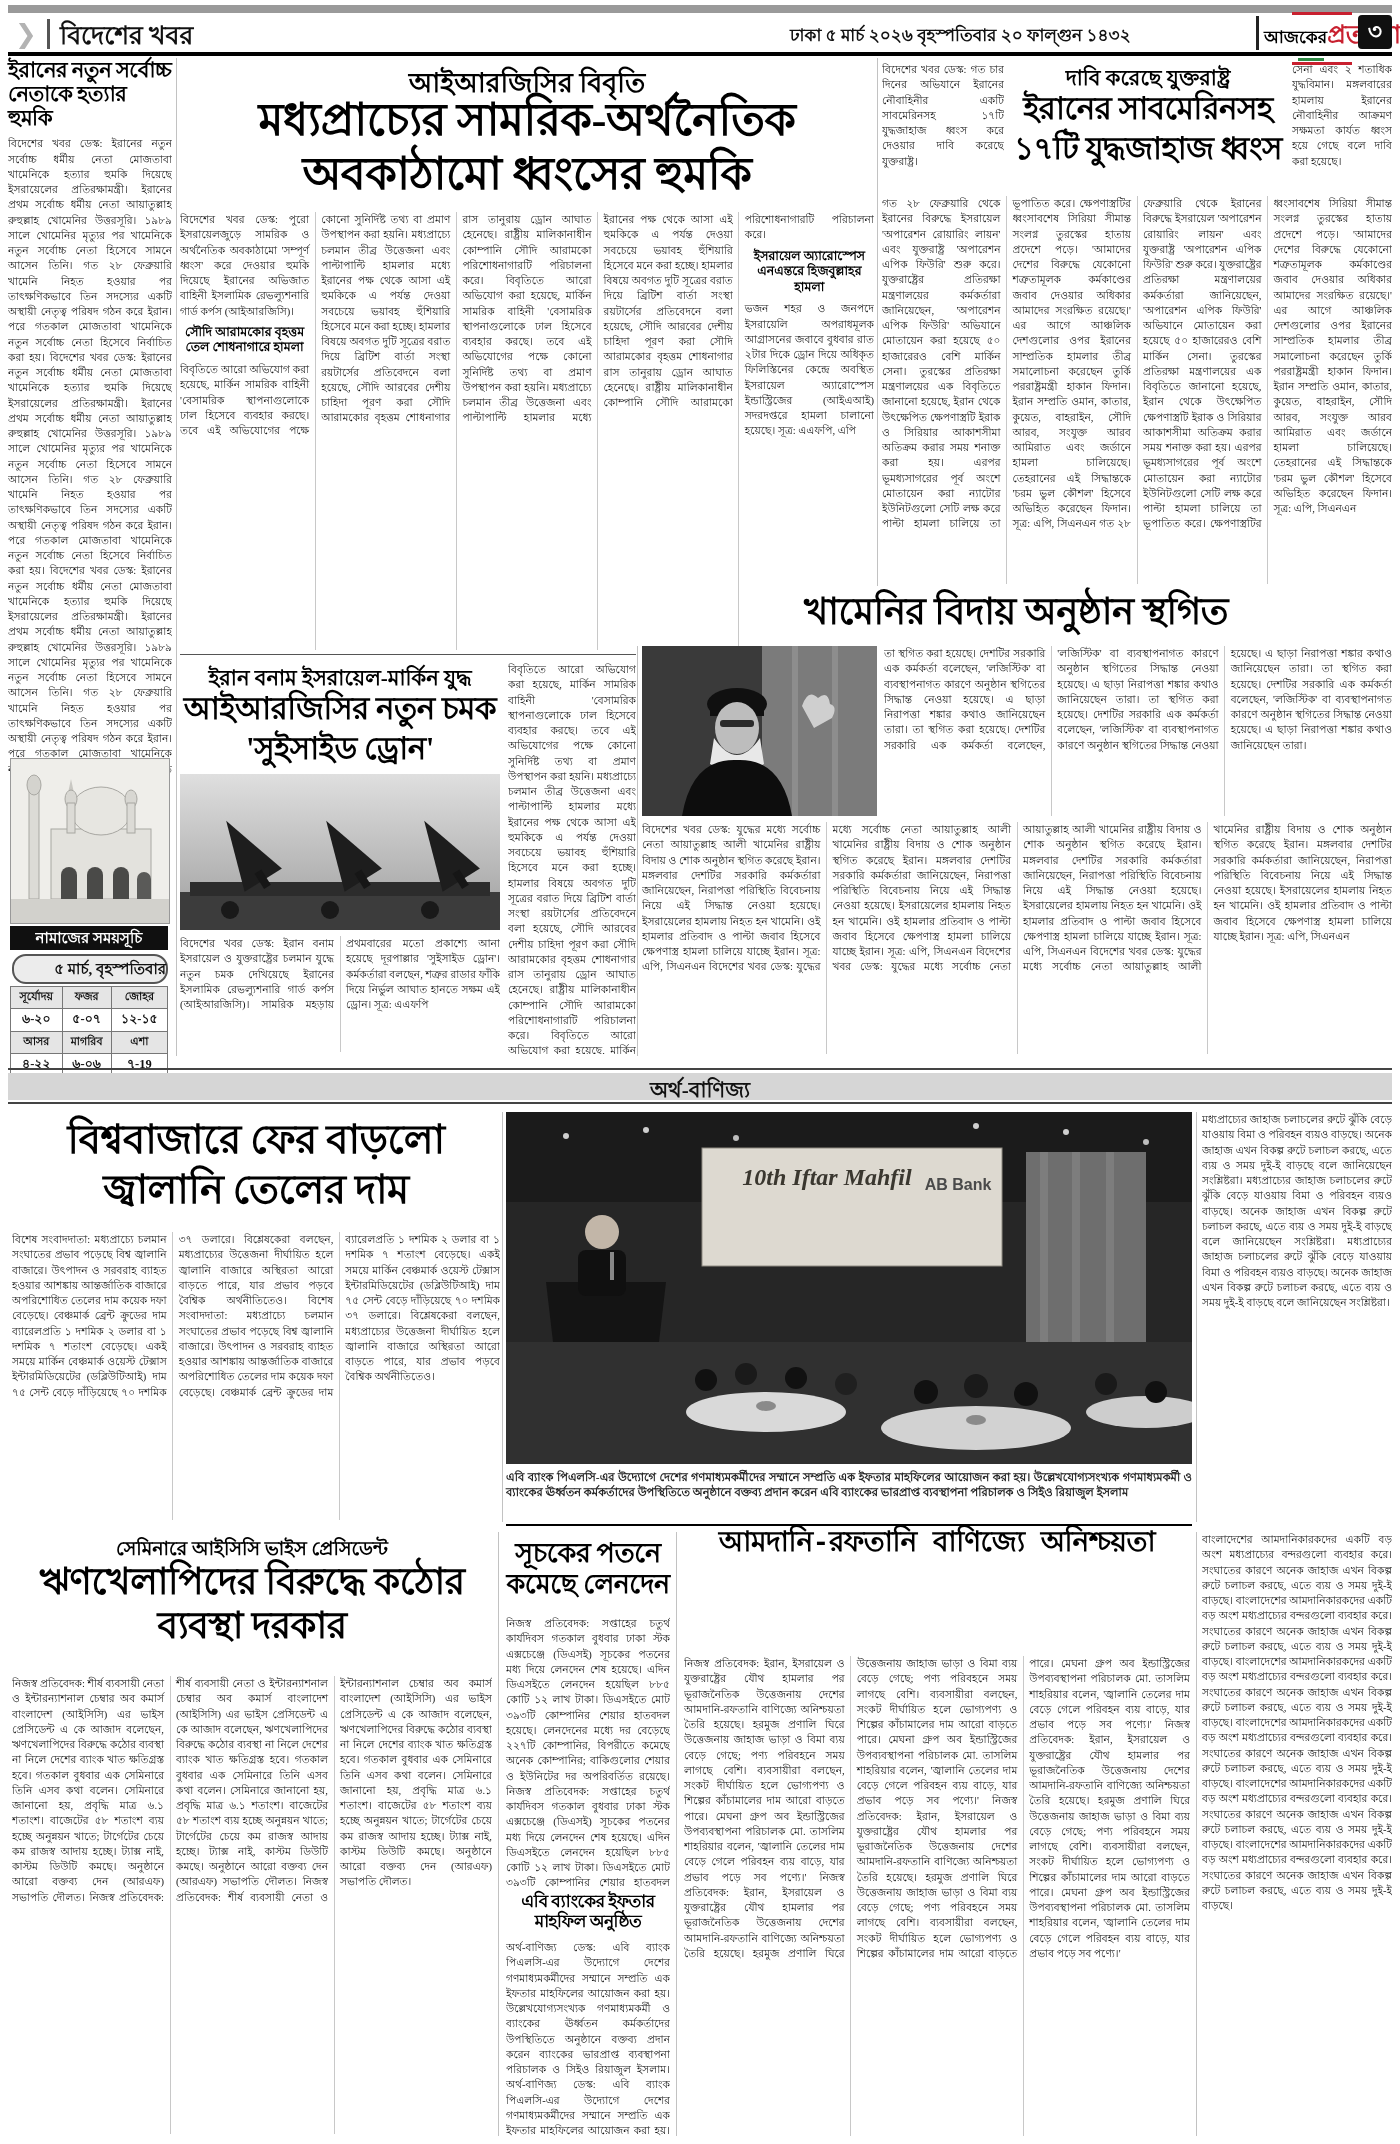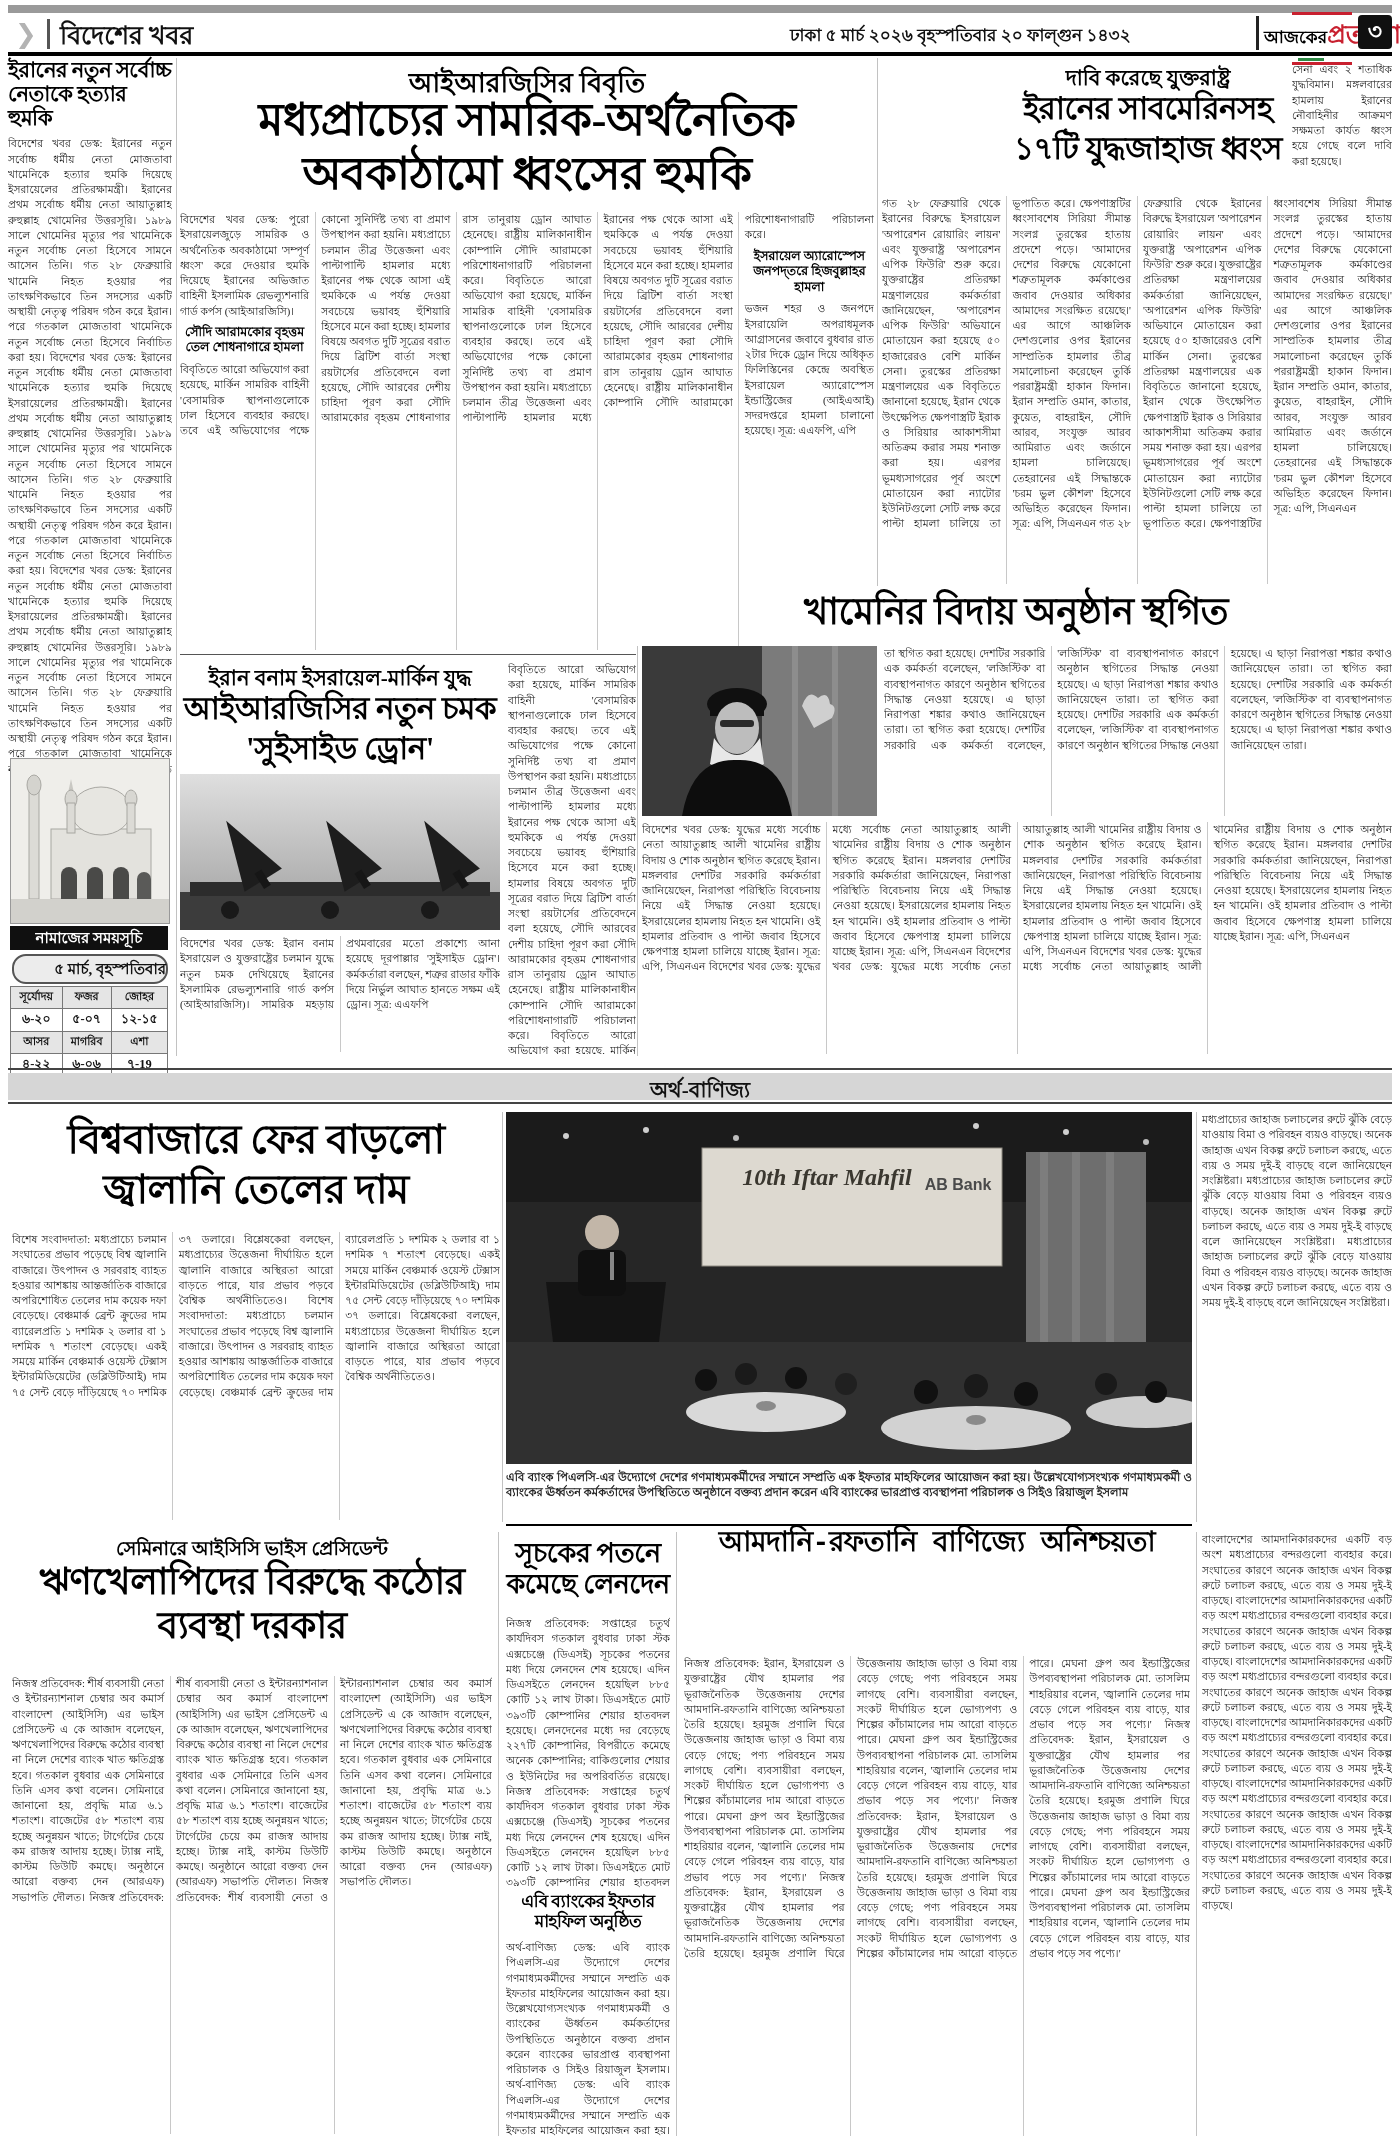--- a/index.html
+++ b/index.html
@@ -106,21 +106,21 @@
     </table>
 
   <div class="abs vrule" style="left:176px;top:58px;height:998px;"></div>
   <div class="abs kicker" style="left:180px;top:62px;width:694px;font-size:27px;">আইআরজিসির বিবৃতি</div>
   <div class="abs headline" style="left:180px;top:96px;width:694px;font-size:45px;">মধ্যপ্রাচ্যের সামরিক-অর্থনৈতিক</div>
   <div class="abs headline" style="left:180px;top:150px;width:694px;font-size:45px;">অবকাঠামো ধ্বংসের হুমকি</div>
   <div class="abs bodytxt cols5" style="left:180px;top:212px;width:694px;height:438px;">
     <span>বিদেশের খবর ডেস্ক: পুরো ইসরায়েলজুড়ে সামরিক ও অর্থনৈতিক অবকাঠামো 'সম্পূর্ণ ধ্বংস' করে দেওয়ার হুমকি দিয়েছে ইরানের অভিজাত বাহিনী ইসলামিক রেভল্যুশনারি গার্ড কর্পস (আইআরজিসি)। </span>
     <div class="subhead">সৌদি আরামকোর বৃহত্তম তেল শোধনাগারে হামলা</div>
     <span>বিবৃতিতে আরো অভিযোগ করা হয়েছে, মার্কিন সামরিক বাহিনী 'বেসামরিক স্থাপনাগুলোকে ঢাল হিসেবে ব্যবহার করছে। তবে এই অভিযোগের পক্ষে কোনো সুনির্দিষ্ট তথ্য বা প্রমাণ উপস্থাপন করা হয়নি। মধ্যপ্রাচ্যে চলমান তীব্র উত্তেজনা এবং পাল্টাপাল্টি হামলার মধ্যে ইরানের পক্ষ থেকে আসা এই হুমকিকে এ পর্যন্ত দেওয়া সবচেয়ে ভয়াবহ হুঁশিয়ারি হিসেবে মনে করা হচ্ছে। হামলার বিষয়ে অবগত দুটি সূত্রের বরাত দিয়ে ব্রিটিশ বার্তা সংস্থা রয়টার্সের প্রতিবেদনে বলা হয়েছে, সৌদি আরবের দেশীয় চাহিদা পূরণ করা সৌদি আরামকোর বৃহত্তম শোধনাগার রাস তানুরায় ড্রোন আঘাত হেনেছে। রাষ্ট্রীয় মালিকানাধীন কোম্পানি সৌদি আরামকো পরিশোধনাগারটি পরিচালনা করে।  বিবৃতিতে আরো অভিযোগ করা হয়েছে, মার্কিন সামরিক বাহিনী 'বেসামরিক স্থাপনাগুলোকে ঢাল হিসেবে ব্যবহার করছে। তবে এই অভিযোগের পক্ষে কোনো সুনির্দিষ্ট তথ্য বা প্রমাণ উপস্থাপন করা হয়নি। মধ্যপ্রাচ্যে চলমান তীব্র উত্তেজনা এবং পাল্টাপাল্টি হামলার মধ্যে ইরানের পক্ষ থেকে আসা এই হুমকিকে এ পর্যন্ত দেওয়া সবচেয়ে ভয়াবহ হুঁশিয়ারি হিসেবে মনে করা হচ্ছে। হামলার বিষয়ে অবগত দুটি সূত্রের বরাত দিয়ে ব্রিটিশ বার্তা সংস্থা রয়টার্সের প্রতিবেদনে বলা হয়েছে, সৌদি আরবের দেশীয় চাহিদা পূরণ করা সৌদি আরামকোর বৃহত্তম শোধনাগার রাস তানুরায় ড্রোন আঘাত হেনেছে। রাষ্ট্রীয় মালিকানাধীন কোম্পানি সৌদি আরামকো পরিশোধনাগারটি পরিচালনা করে। </span>
-    <div class="subhead">ইসরায়েল অ্যারোস্পেস জনপদ্তরে হিজবুল্লাহর হামলা</div>
+    <div class="subhead">ইসরায়েল অ্যারোস্পেস এনএন্তরে হিজবুল্লাহর হামলা</div>
     <span>ভজন শহর ও জনপদে ইসরায়েলি অপরাধমূলক আগ্রাসনের জবাবে বুধবার রাত ২টার দিকে ড্রোন দিয়ে অধিকৃত ফিলিস্তিনের কেন্দ্রে অবস্থিত ইসরায়েল অ্যারোস্পেস ইন্ডাস্ট্রিজের (আইএআই) সদরদপ্তরে হামলা চালানো হয়েছে। সূত্র: এএফপি, এপি </span>
   </div>
 
   <div class="abs hrule" style="left:180px;top:654px;width:456px;height:1px;background:#555;"></div>
   <div class="abs kicker" style="left:180px;top:662px;width:320px;font-size:21px;">ইরান বনাম ইসরায়েল-মার্কিন যুদ্ধ</div>
   <div class="abs headline" style="left:180px;top:692px;width:320px;font-size:31px;">আইআরজিসির নতুন চমক</div>
   <div class="abs headline" style="left:180px;top:732px;width:320px;font-size:31px;">'সুইসাইড ড্রোন'</div>
   <div class="abs photo" style="left:180px;top:774px;width:320px;height:156px;">
     <svg width="320" height="156" viewBox="0 0 320 156">
       <defs>
@@ -151,20 +151,23 @@
   </div>
   <div class="abs bodytxt cols2" style="left:180px;top:936px;width:320px;height:116px;">
     <span>বিদেশের খবর ডেস্ক: ইরান বনাম ইসরায়েল ও যুক্তরাষ্ট্রের চলমান যুদ্ধে নতুন চমক দেখিয়েছে ইরানের ইসলামিক রেভল্যুশনারি গার্ড কর্পস (আইআরজিসি)। সামরিক মহড়ায় প্রথমবারের মতো প্রকাশ্যে আনা হয়েছে দূরপাল্লার 'সুইসাইড ড্রোন'। কর্মকর্তারা বলছেন, শত্রুর রাডার ফাঁকি দিয়ে নির্ভুল আঘাত হানতে সক্ষম এই ড্রোন। সূত্র: এএফপি </span>
   </div>
 
   <div class="abs bodytxt" style="left:508px;top:662px;width:128px;height:392px;">
     <span>বিবৃতিতে আরো অভিযোগ করা হয়েছে, মার্কিন সামরিক বাহিনী 'বেসামরিক স্থাপনাগুলোকে ঢাল হিসেবে ব্যবহার করছে। তবে এই অভিযোগের পক্ষে কোনো সুনির্দিষ্ট তথ্য বা প্রমাণ উপস্থাপন করা হয়নি। মধ্যপ্রাচ্যে চলমান তীব্র উত্তেজনা এবং পাল্টাপাল্টি হামলার মধ্যে ইরানের পক্ষ থেকে আসা এই হুমকিকে এ পর্যন্ত দেওয়া সবচেয়ে ভয়াবহ হুঁশিয়ারি হিসেবে মনে করা হচ্ছে। হামলার বিষয়ে অবগত দুটি সূত্রের বরাত দিয়ে ব্রিটিশ বার্তা সংস্থা রয়টার্সের প্রতিবেদনে বলা হয়েছে, সৌদি আরবের দেশীয় চাহিদা পূরণ করা সৌদি আরামকোর বৃহত্তম শোধনাগার রাস তানুরায় ড্রোন আঘাত হেনেছে। রাষ্ট্রীয় মালিকানাধীন কোম্পানি সৌদি আরামকো পরিশোধনাগারটি পরিচালনা করে।  বিবৃতিতে আরো অভিযোগ করা হয়েছে, মার্কিন সামরিক বাহিনী 'বেসামরিক স্থাপনাগুলোকে ঢাল হিসেবে ব্যবহার করছে। তবে এই অভিযোগের পক্ষে কোনো সুনির্দিষ্ট তথ্য বা প্রমাণ উপস্থাপন করা হয়নি। মধ্যপ্রাচ্যে চলমান তীব্র উত্তেজনা এবং পাল্টাপাল্টি হামলার মধ্যে ইরানের পক্ষ থেকে আসা এই হুমকিকে এ পর্যন্ত দেওয়া সবচেয়ে ভয়াবহ হুঁশিয়ারি হিসেবে মনে করা হচ্ছে। হামলার বিষয়ে অবগত দুটি সূত্রের বরাত দিয়ে ব্রিটিশ বার্তা সংস্থা রয়টার্সের প্রতিবেদনে বলা হয়েছে, সৌদি আরবের দেশীয় চাহিদা পূরণ করা সৌদি আরামকোর বৃহত্তম শোধনাগার রাস তানুরায় ড্রোন আঘাত হেনেছে। রাষ্ট্রীয় মালিকানাধীন কোম্পানি সৌদি আরামকো পরিশোধনাগারটি পরিচালনা করে। </span>
   </div>
 
   <div class="abs vrule" style="left:877px;top:58px;height:528px;"></div>
+  <div class="abs bodytxt" style="left:882px;top:62px;width:122px;height:128px;">
+    <span>বিদেশের খবর ডেস্ক: গত চার দিনের অভিযানে ইরানের নৌবাহিনীর একটি সাবমেরিনসহ ১৭টি যুদ্ধজাহাজ ধ্বংস করে দেওয়ার দাবি করেছে যুক্তরাষ্ট্র। </span>
+  </div>
   <div class="abs kicker" style="left:1012px;top:62px;width:272px;font-size:21px;">দাবি করেছে যুক্তরাষ্ট্র</div>
   <div class="abs headline" style="left:1012px;top:92px;width:272px;font-size:31px;text-align:center;">ইরানের সাবমেরিনসহ</div>
   <div class="abs headline" style="left:1012px;top:132px;width:272px;font-size:31px;">১৭টি যুদ্ধজাহাজ ধ্বংস</div>
   <div class="abs bodytxt" style="left:1292px;top:62px;width:100px;height:128px;">
     <span>সেনা এবং ২ শতাধিক যুদ্ধবিমান। মঙ্গলবারের হামলায় ইরানের নৌবাহিনীর আক্রমণ সক্ষমতা কার্যত ধ্বংস হয়ে গেছে বলে দাবি করা হয়েছে। </span>
   </div>
   <div class="abs bodytxt cols4" style="left:882px;top:196px;width:510px;height:388px;">
     <span>গত ২৮ ফেব্রুয়ারি থেকে ইরানের বিরুদ্ধে ইসরায়েল 'অপারেশন রোয়ারিং লায়ন' এবং যুক্তরাষ্ট্র 'অপারেশন এপিক ফিউরি' শুরু করে। যুক্তরাষ্ট্রের প্রতিরক্ষা মন্ত্রণালয়ের কর্মকর্তারা জানিয়েছেন, 'অপারেশন এপিক ফিউরি' অভিযানে মোতায়েন করা হয়েছে ৫০ হাজারেরও বেশি মার্কিন সেনা। তুরস্কের প্রতিরক্ষা মন্ত্রণালয়ের এক বিবৃতিতে জানানো হয়েছে, ইরান থেকে উৎক্ষেপিত ক্ষেপণাস্ত্রটি ইরাক ও সিরিয়ার আকাশসীমা অতিক্রম করার সময় শনাক্ত করা হয়। এরপর ভূমধ্যসাগরের পূর্ব অংশে মোতায়েন করা ন্যাটোর ইউনিটগুলো সেটি লক্ষ করে পাল্টা হামলা চালিয়ে তা ভূপাতিত করে। ক্ষেপণাস্ত্রটির ধ্বংসাবশেষ সিরিয়া সীমান্ত সংলগ্ন তুরস্কের হাতায় প্রদেশে পড়ে। 'আমাদের দেশের বিরুদ্ধে যেকোনো শত্রুতামূলক কর্মকাণ্ডের জবাব দেওয়ার অধিকার আমাদের সংরক্ষিত রয়েছে।' এর আগে আঞ্চলিক দেশগুলোর ওপর ইরানের সাম্প্রতিক হামলার তীব্র সমালোচনা করেছেন তুর্কি পররাষ্ট্রমন্ত্রী হাকান ফিদান। ইরান সম্প্রতি ওমান, কাতার, কুয়েত, বাহরাইন, সৌদি আরব, সংযুক্ত আরব আমিরাত এবং জর্ডানে হামলা চালিয়েছে। তেহরানের এই সিদ্ধান্তকে 'চরম ভুল কৌশল' হিসেবে অভিহিত করেছেন ফিদান। সূত্র: এপি, সিএনএন  গত ২৮ ফেব্রুয়ারি থেকে ইরানের বিরুদ্ধে ইসরায়েল 'অপারেশন রোয়ারিং লায়ন' এবং যুক্তরাষ্ট্র 'অপারেশন এপিক ফিউরি' শুরু করে। যুক্তরাষ্ট্রের প্রতিরক্ষা মন্ত্রণালয়ের কর্মকর্তারা জানিয়েছেন, 'অপারেশন এপিক ফিউরি' অভিযানে মোতায়েন করা হয়েছে ৫০ হাজারেরও বেশি মার্কিন সেনা। তুরস্কের প্রতিরক্ষা মন্ত্রণালয়ের এক বিবৃতিতে জানানো হয়েছে, ইরান থেকে উৎক্ষেপিত ক্ষেপণাস্ত্রটি ইরাক ও সিরিয়ার আকাশসীমা অতিক্রম করার সময় শনাক্ত করা হয়। এরপর ভূমধ্যসাগরের পূর্ব অংশে মোতায়েন করা ন্যাটোর ইউনিটগুলো সেটি লক্ষ করে পাল্টা হামলা চালিয়ে তা ভূপাতিত করে। ক্ষেপণাস্ত্রটির ধ্বংসাবশেষ সিরিয়া সীমান্ত সংলগ্ন তুরস্কের হাতায় প্রদেশে পড়ে। 'আমাদের দেশের বিরুদ্ধে যেকোনো শত্রুতামূলক কর্মকাণ্ডের জবাব দেওয়ার অধিকার আমাদের সংরক্ষিত রয়েছে।' এর আগে আঞ্চলিক দেশগুলোর ওপর ইরানের সাম্প্রতিক হামলার তীব্র সমালোচনা করেছেন তুর্কি পররাষ্ট্রমন্ত্রী হাকান ফিদান। ইরান সম্প্রতি ওমান, কাতার, কুয়েত, বাহরাইন, সৌদি আরব, সংযুক্ত আরব আমিরাত এবং জর্ডানে হামলা চালিয়েছে। তেহরানের এই সিদ্ধান্তকে 'চরম ভুল কৌশল' হিসেবে অভিহিত করেছেন ফিদান। সূত্র: এপি, সিএনএন </span>
   </div>
 

